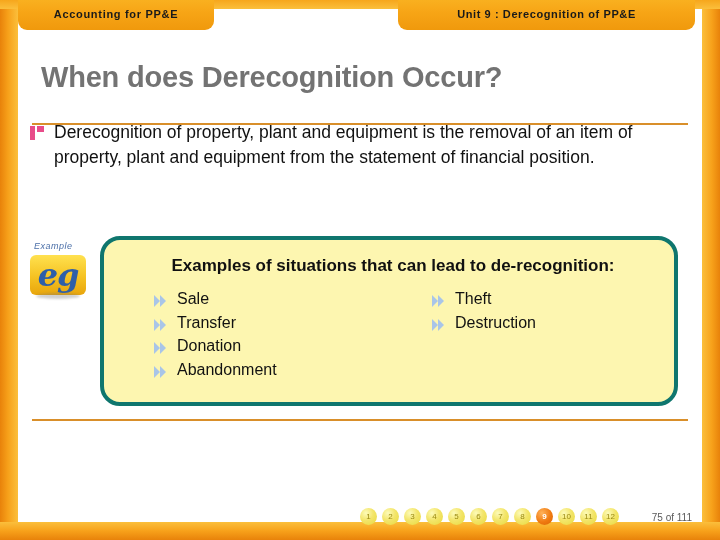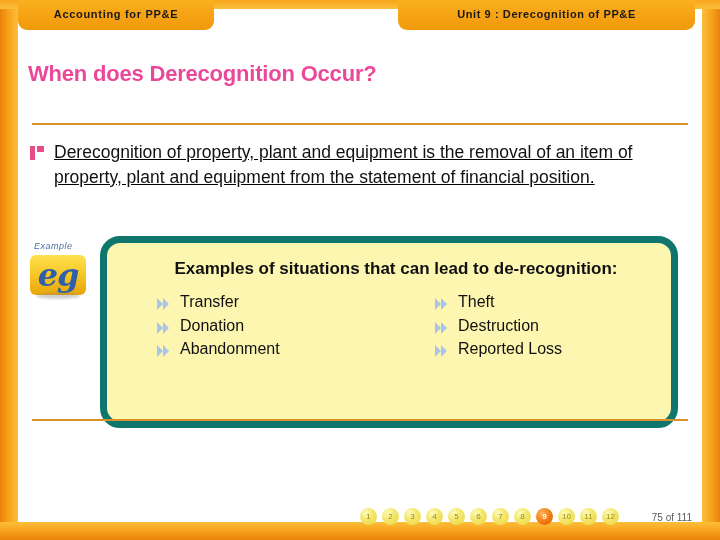--- a/index.html
+++ b/index.html
@@ -74,26 +74,26 @@
     font-weight: bold;
     color: #1a1a1a;
     letter-spacing: 0.7px;
     white-space: nowrap;
   }
   .tab-center .tab-text { letter-spacing: 0.6px; }
 
   
   .title {
     position: absolute;
-    left: 28px;
+    left: 41px;
     top: 61px;
     width: 650px;
-    font-size: 22px;
-    font-weight: bold;
-    color: #ec4899;
+    font-size: 29px;
+    font-weight: bold;
+    color: #737373;
     letter-spacing: -0.2px;
   }
 
   
   .rule {
     position: absolute;
     left: 32px;
     width: 656px;
     height: 2px;
     background: #d98f2a;
@@ -127,21 +127,21 @@
   }
   .bullet-marker::after {
     left: 7px; top: 0;
     width: 7px; height: 6px;
   }
   .bullet-text {
     font-size: 17.5px;
     color: #111111;
     line-height: 24.5px;
   }
-  .bullet-1 { left: 30px; top: 140px; width: 660px; text-decoration: underline; }
+  .bullet-1 { left: 30px; top: 120px; width: 660px; }
   .bullet-2 { left: 30px; top: 435px; width: 660px; }
 
   
   .example-label {
     position: absolute;
     left: 34px;
     top: 241px;
     font-size: 9px;
     color: #4b6fa8;
     letter-spacing: 0.5px;
@@ -183,23 +183,23 @@
     border-radius: 50%;
     filter: blur(1px);
   }
 
   
   .callout {
     position: absolute;
     left: 100px;
     top: 236px;
     width: 578px;
-    height: 192px;
+    height: 170px;
     background: #fdf6b0;
-    border: 7px solid #0f766e;
+    border: 4px solid #0f766e;
     border-radius: 20px;
     box-sizing: border-box;
   }
   .callout-title {
     position: absolute;
     left: 0; top: 16px;
     width: 578px;
     text-align: center;
     font-size: 17px;
     font-weight: bold;
@@ -317,20 +317,27 @@
 
   <div class="callout">
     <div class="callout-title">Examples of situations that can lead to de-recognition:</div>
     <div class="callout-cols">
       <div class="callout-col col-left">
         <div class="sub-item">
           <span class="sub-marker">
               <span class="m1"></span>
               <span class="m2"></span>
             </span>
+          <span class="sub-text">Sale</span>
+        </div>
+        <div class="sub-item">
+          <span class="sub-marker">
+              <span class="m1"></span>
+              <span class="m2"></span>
+            </span>
           <span class="sub-text">Transfer</span>
         </div>
         <div class="sub-item">
           <span class="sub-marker">
               <span class="m1"></span>
               <span class="m2"></span>
             </span>
           <span class="sub-text">Donation</span>
         </div>
         <div class="sub-item">
@@ -348,27 +355,20 @@
               <span class="m2"></span>
             </span>
           <span class="sub-text">Theft</span>
         </div>
         <div class="sub-item">
           <span class="sub-marker">
               <span class="m1"></span>
               <span class="m2"></span>
             </span>
           <span class="sub-text">Destruction</span>
-        </div>
-        <div class="sub-item">
-          <span class="sub-marker">
-              <span class="m1"></span>
-              <span class="m2"></span>
-            </span>
-          <span class="sub-text">Reported Loss</span>
         </div>
       </div>
     </div>
   </div>
 
   <div class="rule rule-bottom"></div>
 
 
   <div class="pager">
     <div class="page-dot">1</div>

